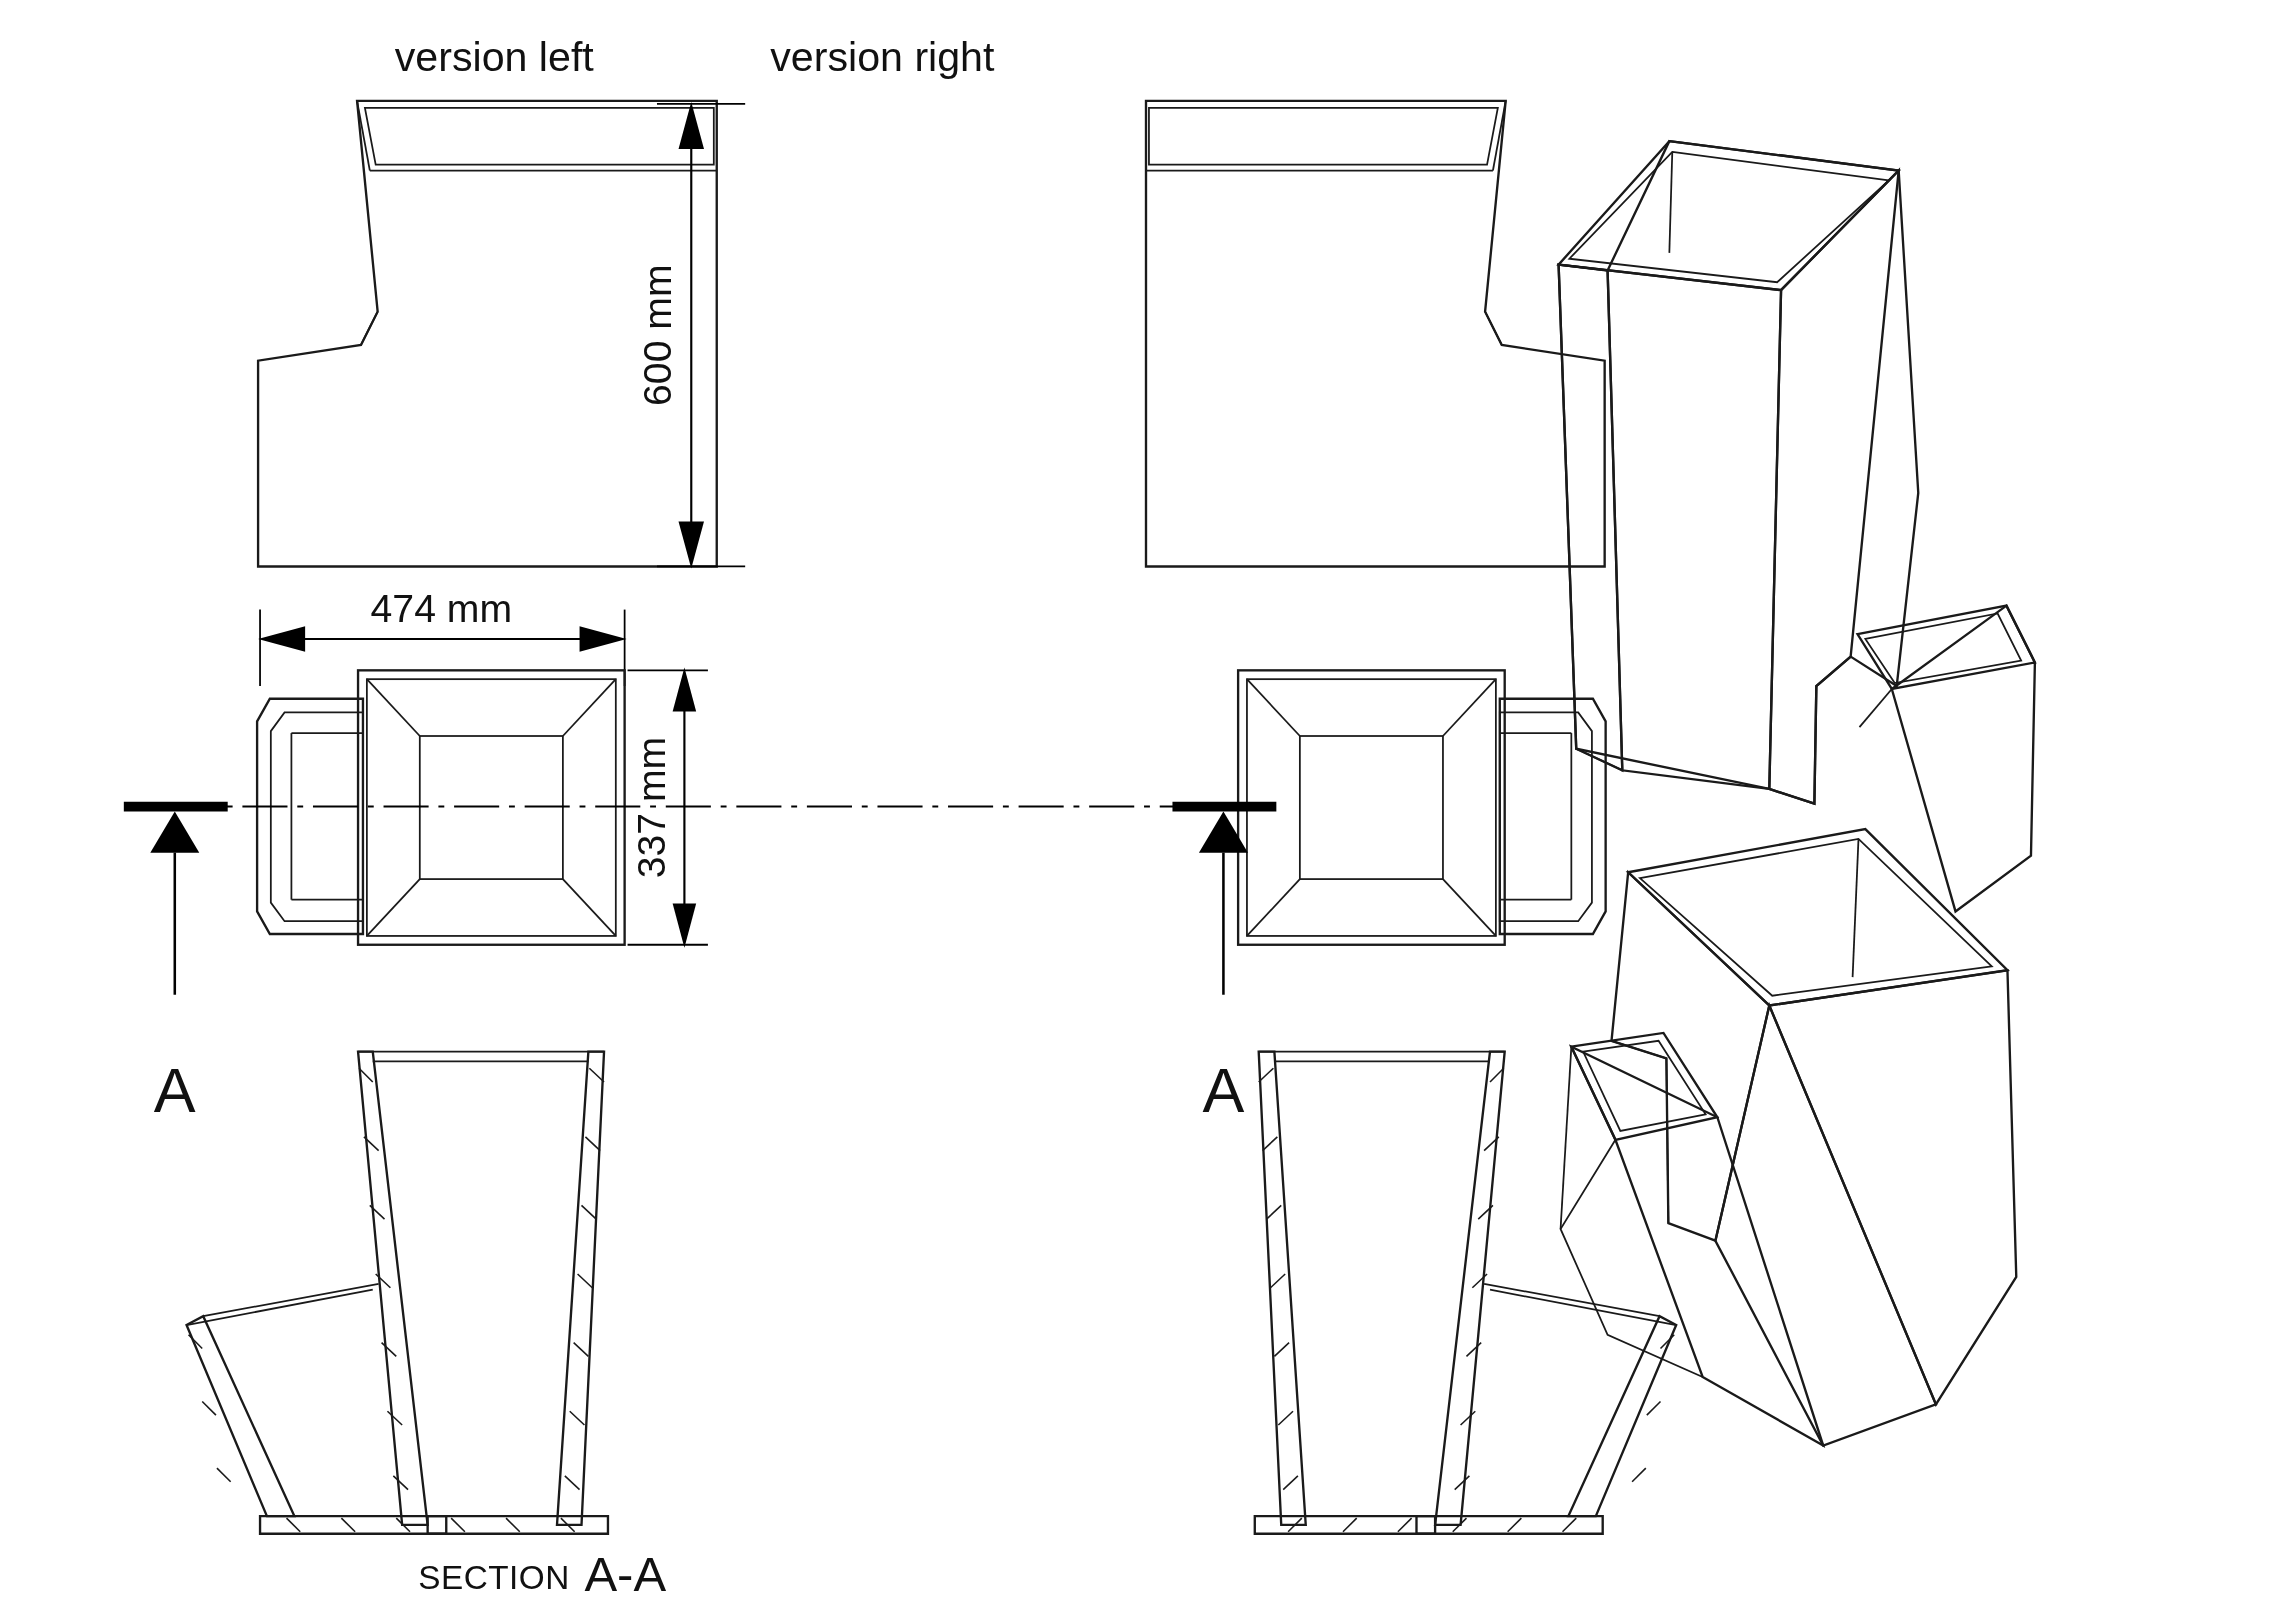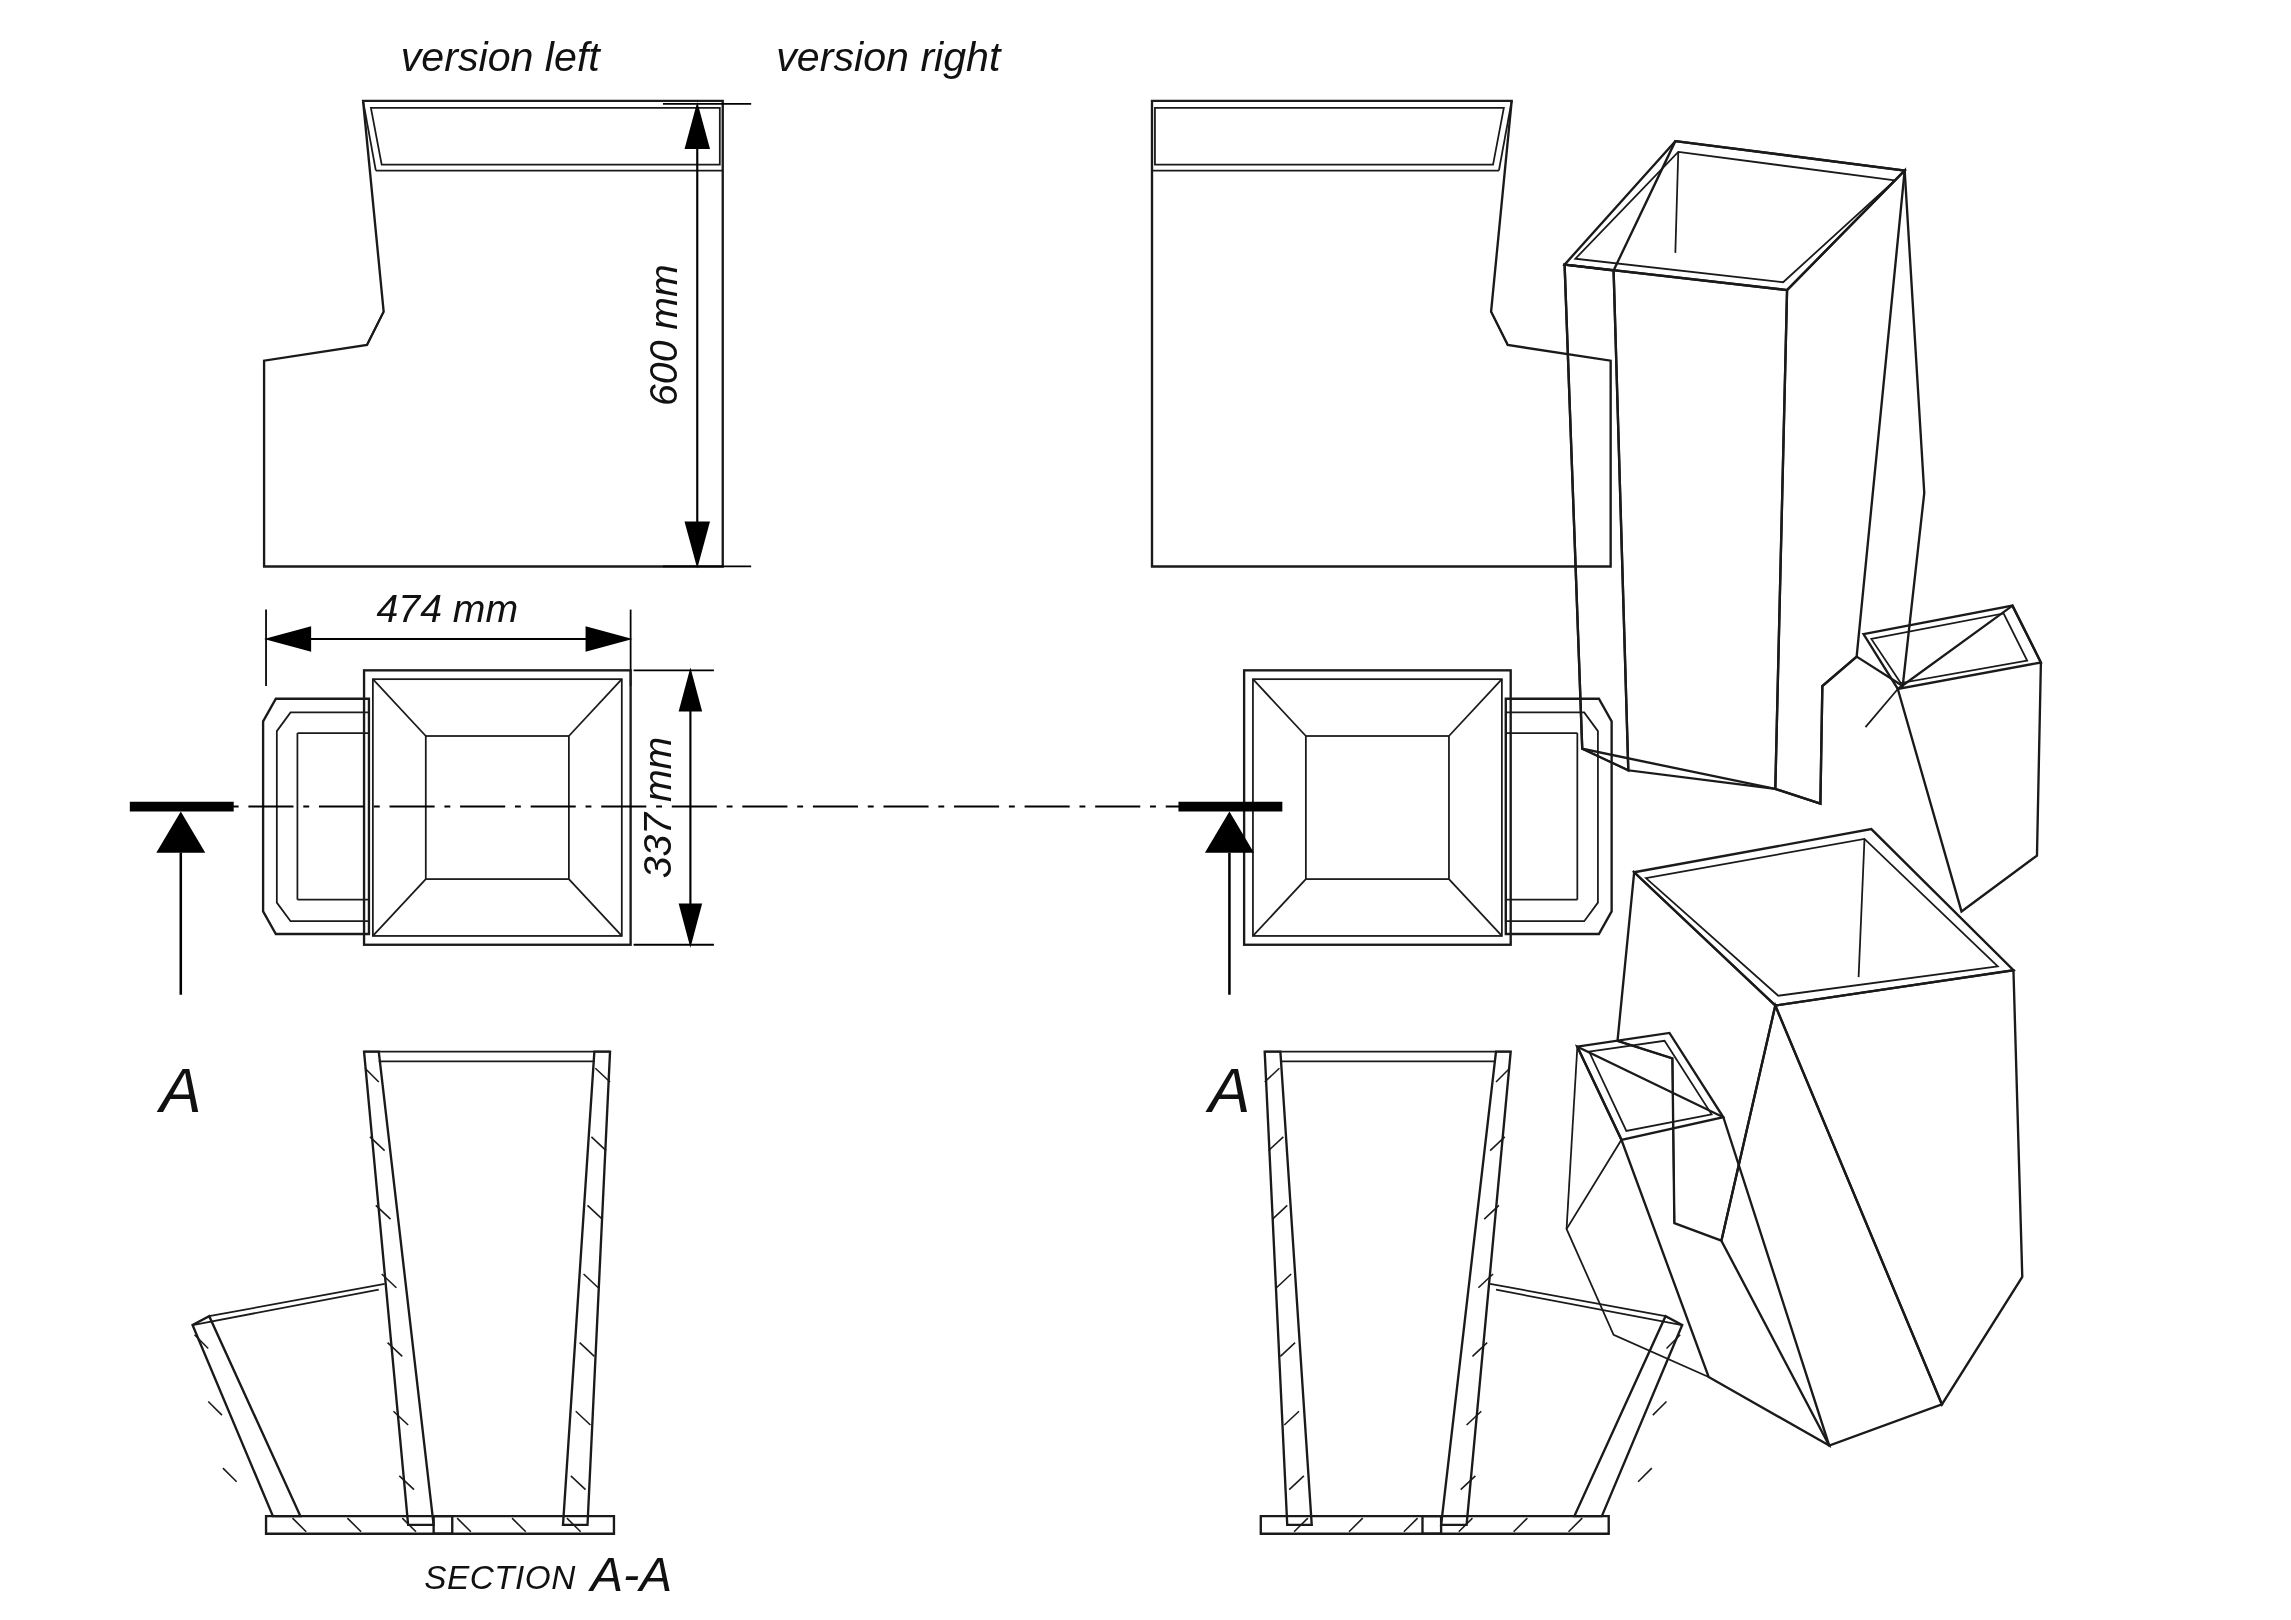--- a/index.html
+++ b/index.html
@@ -9,24 +9,23 @@
   }
   body {
     width: 2292px;
     height: 1620px;
     font-family: "Liberation Sans", sans-serif;
     overflow: hidden;
     position: relative;
   }
   #drawing-root {
     position: absolute;
-    top: 0; left: 6px;
+    top: 0; left: 0;
     width: 2053px;
     height: 1620px;
-    font-style: italic;
   }
   svg { display: block; }
 
   .ln {
     fill: none;
     stroke: #1a1a1a;
     stroke-width: 2.4;
     stroke-linejoin: miter;
     stroke-linecap: butt;
   }

